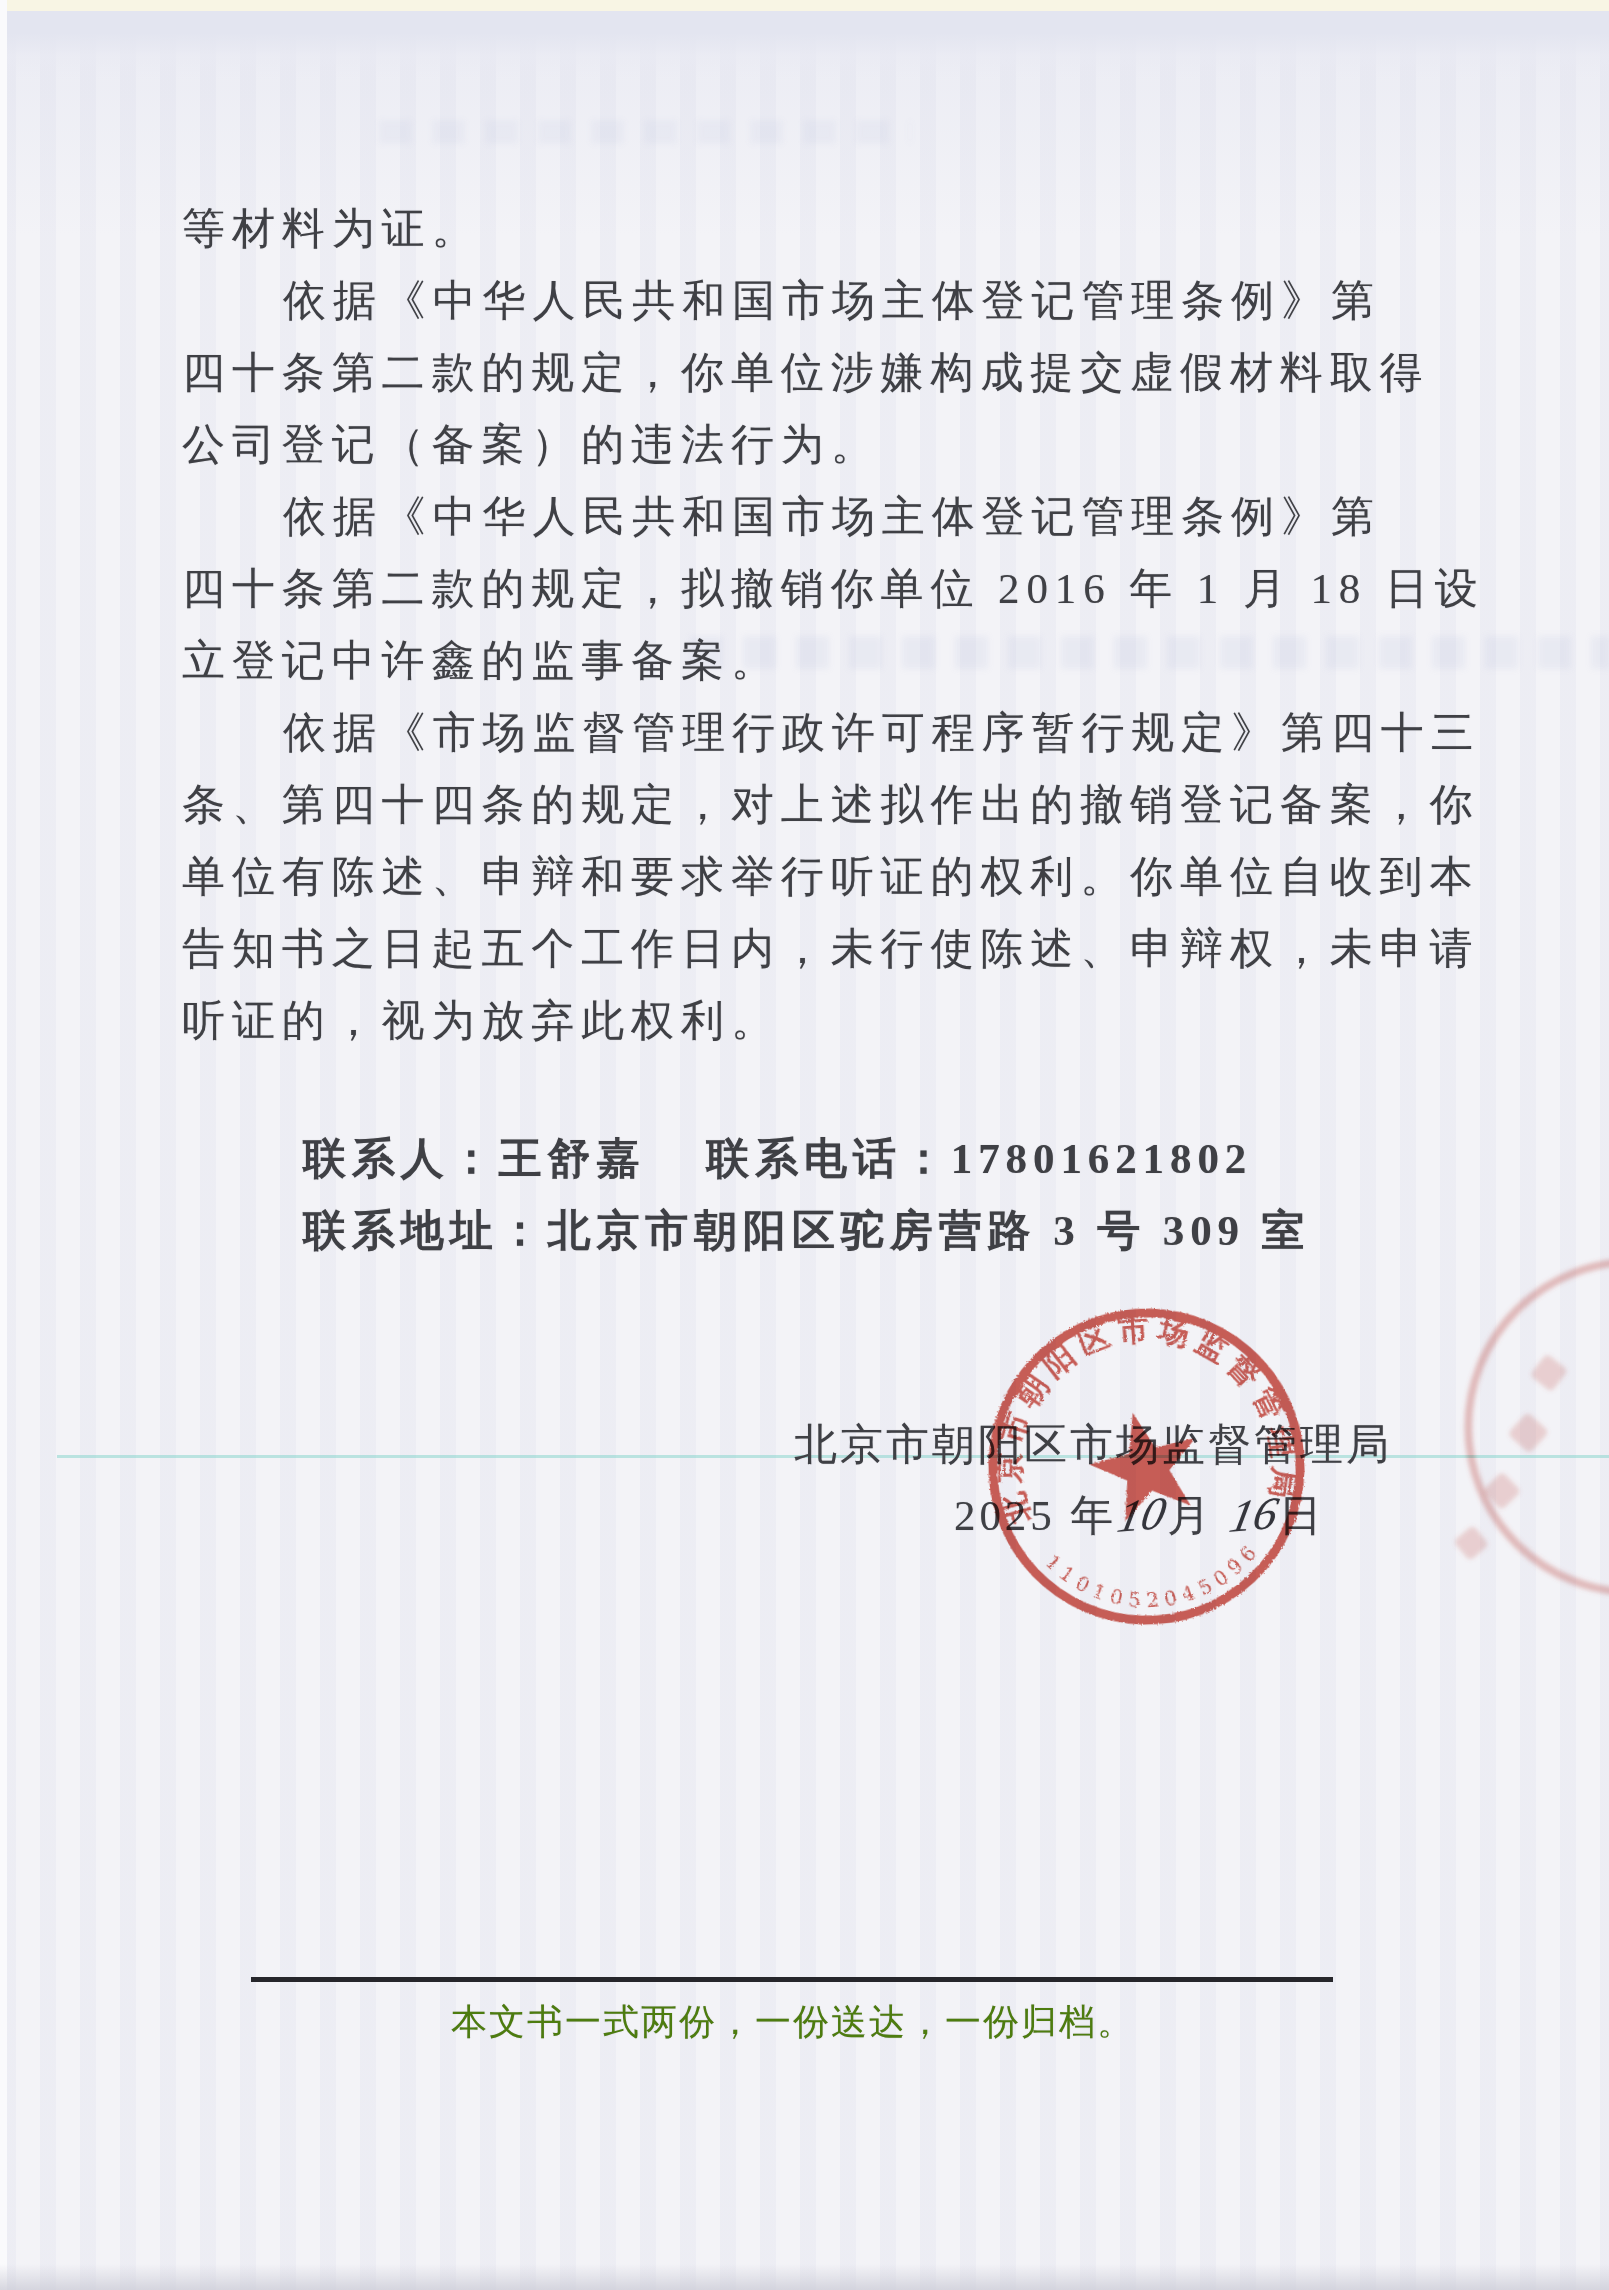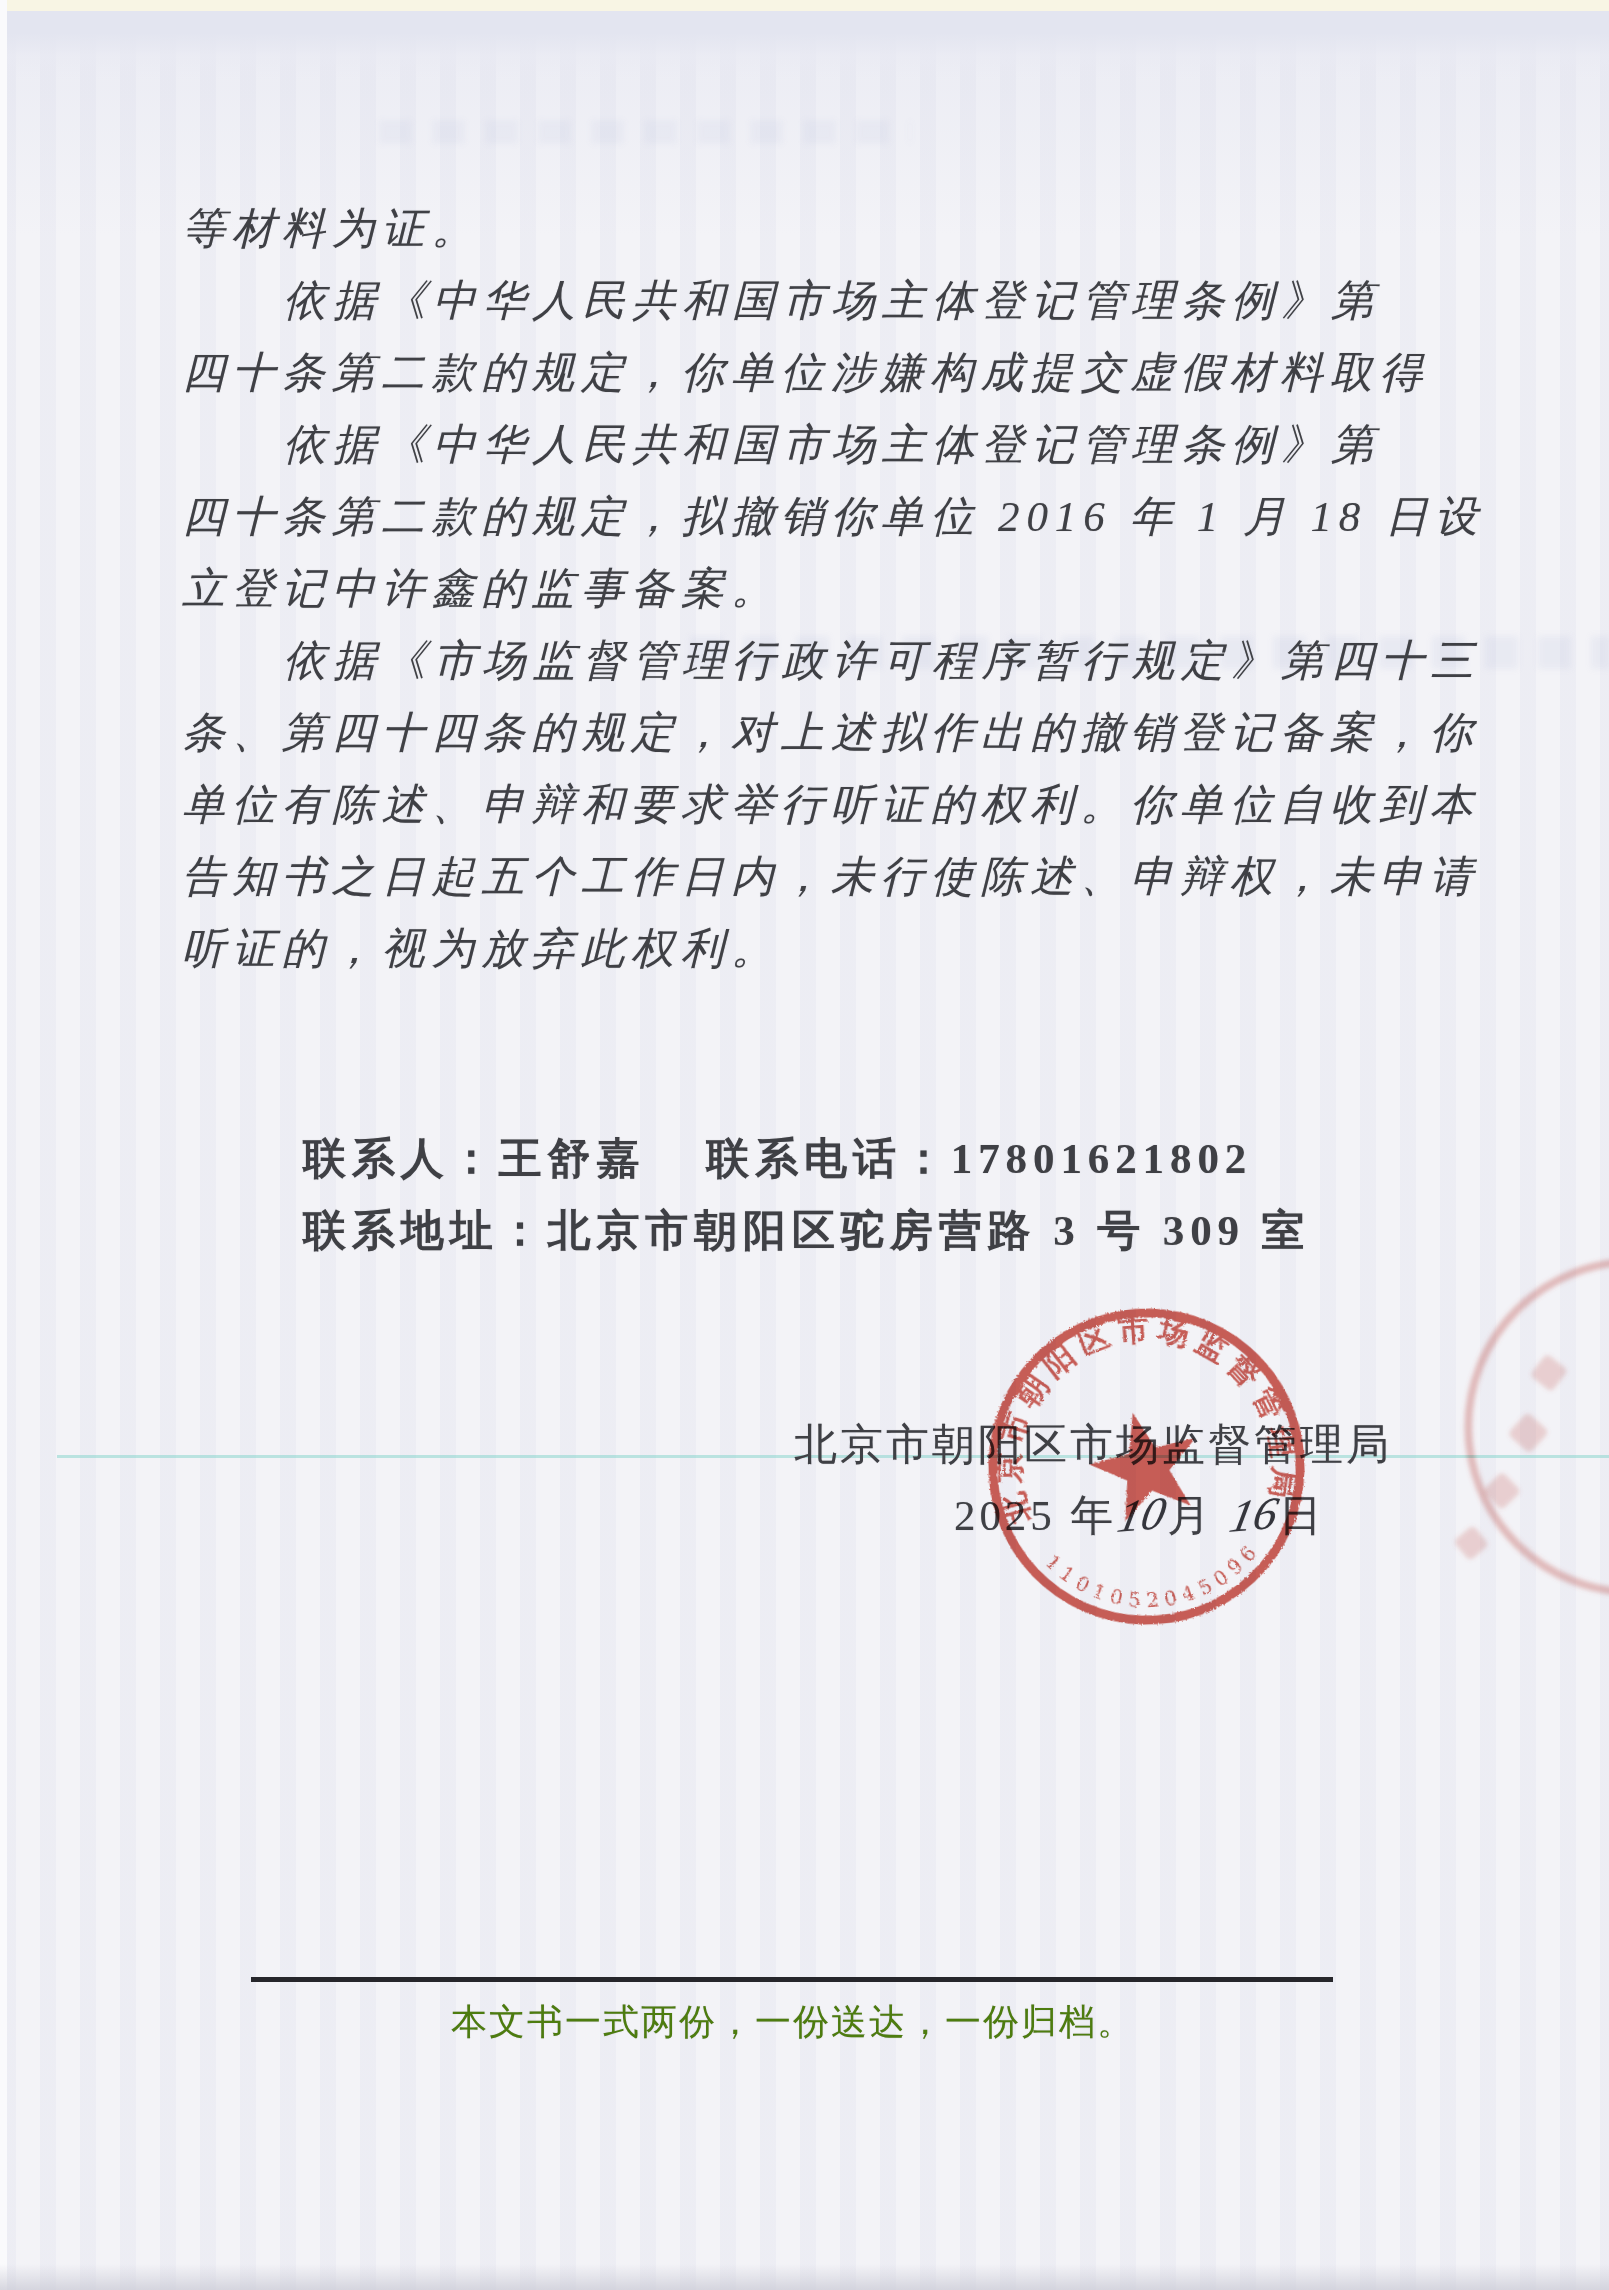--- a/index.html
+++ b/index.html
@@ -30,21 +30,21 @@
     background:linear-gradient(180deg, rgba(207,207,218,0), rgba(203,203,214,.75));}
   
   .ghost-band{position:absolute;filter:blur(3px);opacity:.55;pointer-events:none;
     background:repeating-linear-gradient(90deg, rgba(150,160,205,.20) 0 33px, rgba(150,160,205,0) 33px 53px);}
   .ghost1{left:379px;top:120px;width:532px;height:23.6px;opacity:.4;}
   .ghost2{left:690px;top:636px;width:920px;height:33px;}
   
   .cyan-line{position:absolute;left:57px;top:1455px;width:1552px;height:3px;
     background:rgba(139,214,205,.55);}
   
-  .body-block{position:absolute;left:182px;top:193px;width:1236px;font-style:italic;}
+  .body-block{position:absolute;left:182px;top:193px;width:1236px;}
   .line{font-size:43px;line-height:72px;letter-spacing:6.9px;white-space:nowrap;
     text-shadow:0 0 1px rgba(62,63,72,.35);}
   .line.indent{padding-left:101px;}
   
   .contact-block{position:absolute;left:303px;top:1123px;width:1123px;}
   .contact-line{font-size:43px;line-height:72px;letter-spacing:5.9px;white-space:nowrap;
     text-shadow:0 0 1px rgba(62,63,72,.35);font-weight:bold;}
   .phone-gap{margin-left:61px;}
   
   .agency-line{position:absolute;left:794px;top:1416px;font-size:43px;letter-spacing:3px;
@@ -73,20 +73,21 @@
   <div class="edge-left"></div>
   <div class="edge-bottom"></div>
   <div class="ghost-band ghost1"></div>
   <div class="ghost-band ghost2"></div>
   <div class="cyan-line"></div>
 
   <div class="body-block">
     <div class="line">等材料为证。</div>
     <div class="line indent">依据《中华人民共和国市场主体登记管理条例》第</div>
     <div class="line">四十条第二款的规定，你单位涉嫌构成提交虚假材料取得</div>
+    <div class="line">公司登记（备案）的违法行为。</div>
     <div class="line indent">依据《中华人民共和国市场主体登记管理条例》第</div>
     <div class="line">四十条第二款的规定，拟撤销你单位 2016 年 1 月 18 日设</div>
     <div class="line">立登记中许鑫的监事备案。</div>
     <div class="line indent">依据《市场监督管理行政许可程序暂行规定》第四十三</div>
     <div class="line">条、第四十四条的规定，对上述拟作出的撤销登记备案，你</div>
     <div class="line">单位有陈述、申辩和要求举行听证的权利。你单位自收到本</div>
     <div class="line">告知书之日起五个工作日内，未行使陈述、申辩权，未申请</div>
     <div class="line">听证的，视为放弃此权利。</div>
   </div>
 

